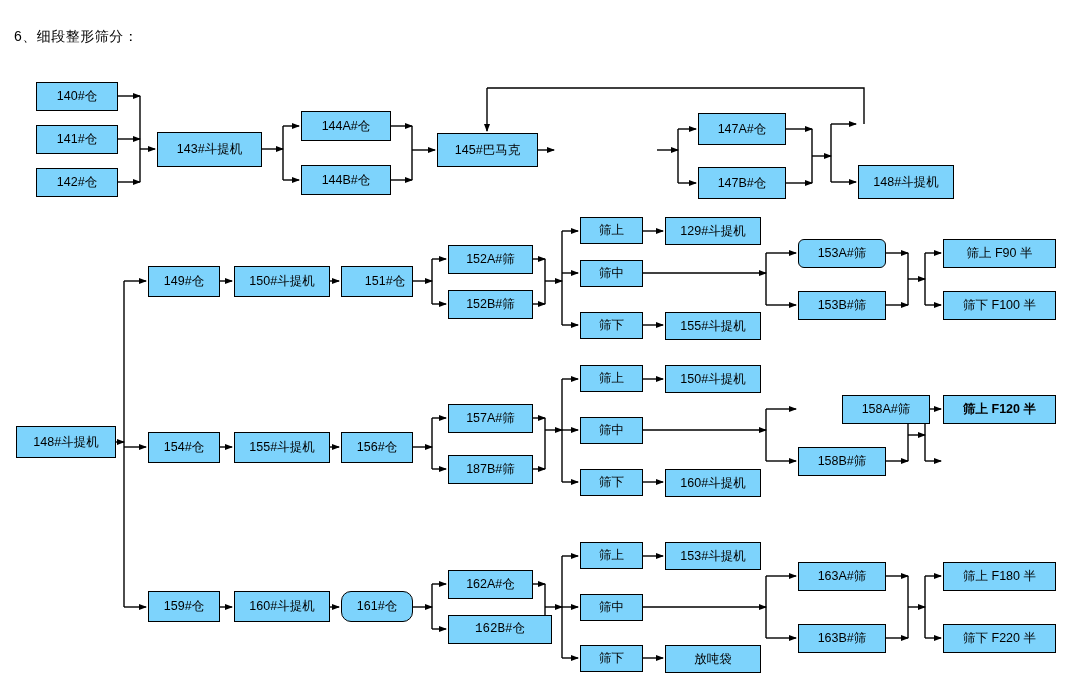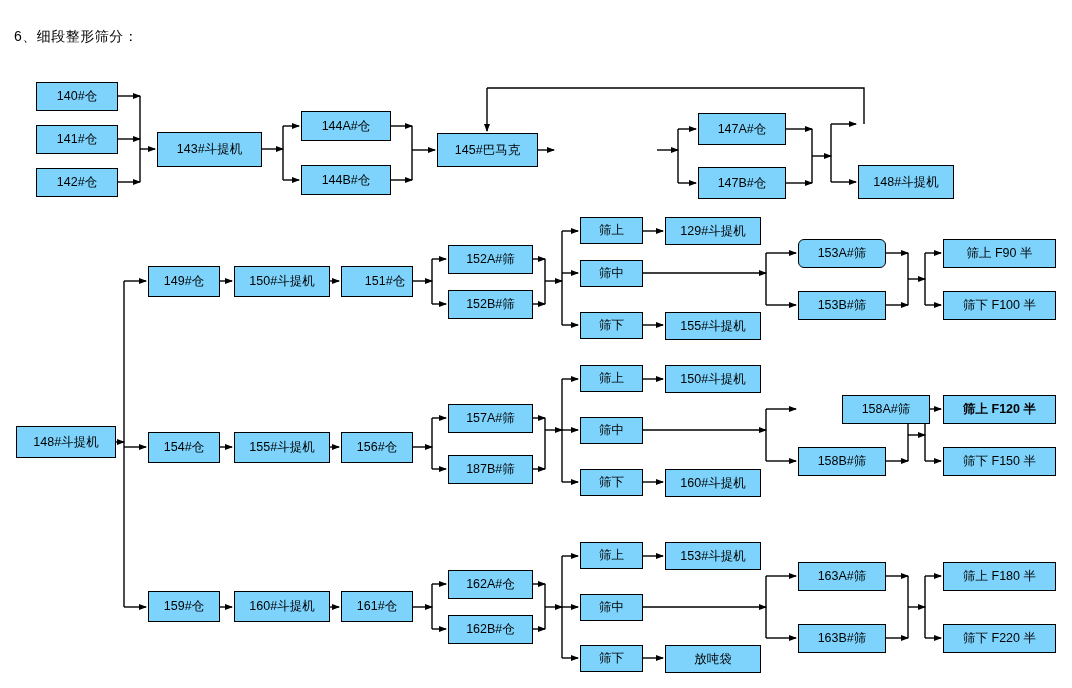--- a/index.html
+++ b/index.html
@@ -308,27 +308,26 @@
   <div class="node" style="left:448px;top:404px;width:85px;height:29px;">157A#筛</div>
   <div class="node" style="left:448px;top:455px;width:85px;height:29px;">187B#筛</div>
   <div class="node" style="left:580px;top:365px;width:63px;height:27px;">筛上</div>
   <div class="node" style="left:580px;top:417px;width:63px;height:27px;">筛中</div>
   <div class="node" style="left:580px;top:469px;width:63px;height:27px;">筛下</div>
   <div class="node" style="left:665px;top:365px;width:96px;height:28px;">150#斗提机</div>
   <div class="node" style="left:665px;top:469px;width:96px;height:28px;">160#斗提机</div>
   <div class="node" style="left:798px;top:395px;width:88px;height:29px;margin-left:44px;">158A#筛</div>
   <div class="node" style="left:798px;top:447px;width:88px;height:29px;">158B#筛</div>
   <div class="node" style="left:943px;top:395px;width:113px;height:29px;font-weight:bold;">筛上 F120 半</div>
-  <div class="node" style="left:943px;top:447px;width:113px;height:29px;">筛下 F150 半</div>
 
   <div class="node" style="left:148px;top:591px;width:72px;height:31px;">159#仓</div>
   <div class="node" style="left:234px;top:591px;width:96px;height:31px;">160#斗提机</div>
-  <div class="node" style="left:341px;top:591px;width:72px;height:31px;">161#仓</div>
+  <div class="node" style="left:341px;top:591px;width:72px;height:31px;border-radius:10px;">161#仓</div>
   <div class="node" style="left:448px;top:570px;width:85px;height:29px;">162A#仓</div>
-  <div class="node" style="left:448px;top:615px;width:85px;height:29px;">162B#仓</div>
+  <div class="node" style="left:448px;top:615px;width:104px;height:29px;font-family:Liberation Mono, monospace;">162B#仓</div>
   <div class="node" style="left:580px;top:542px;width:63px;height:27px;">筛上</div>
   <div class="node" style="left:580px;top:594px;width:63px;height:27px;">筛中</div>
   <div class="node" style="left:580px;top:645px;width:63px;height:27px;">筛下</div>
   <div class="node" style="left:665px;top:542px;width:96px;height:28px;">153#斗提机</div>
   <div class="node" style="left:665px;top:645px;width:96px;height:28px;">放吨袋</div>
   <div class="node" style="left:798px;top:562px;width:88px;height:29px;">163A#筛</div>
   <div class="node" style="left:798px;top:624px;width:88px;height:29px;">163B#筛</div>
   <div class="node" style="left:943px;top:562px;width:113px;height:29px;">筛上 F180 半</div>
   <div class="node" style="left:943px;top:624px;width:113px;height:29px;">筛下 F220 半</div>
 

